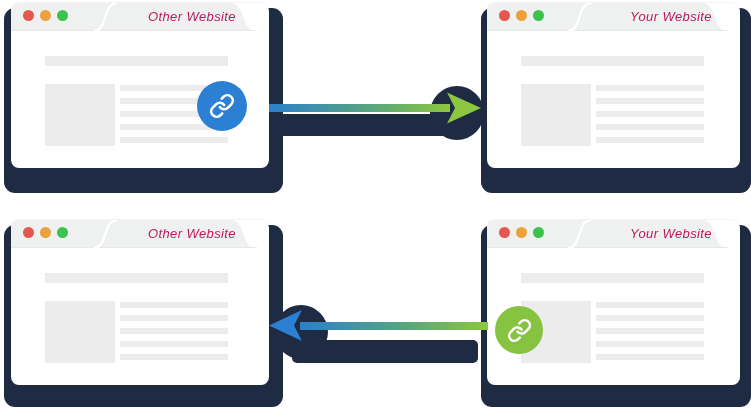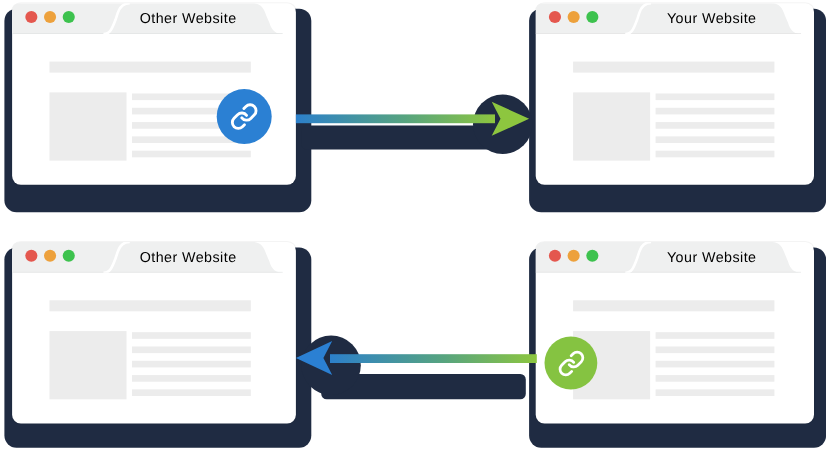--- a/index.html
+++ b/index.html
@@ -33,22 +33,23 @@
   .win-br{left:487px;top:220px;width:253px;}
 
   .hdr{position:absolute;left:0;top:0;width:100%;height:28px;display:block;}
   .dots{position:absolute;left:12px;top:7px;display:flex;gap:6px;z-index:2;}
   .dot{width:11px;height:11px;border-radius:50%;}
   .dot-red{background:#e4574e;}
   .dot-yellow{background:#eda13c;}
   .dot-green{background:#3dc24e;}
   .win-title{
     position:absolute;left:95px;top:0;width:130px;height:28px;line-height:28px;
-    text-align:center;font-size:13px;letter-spacing:.4px;color:#000000;z-index:2;
+    text-align:right;font-size:13px;letter-spacing:.4px;color:#be185d;z-index:2;
     white-space:nowrap;
+    font-style:italic;
   }
   
   .ph-bar{position:absolute;left:34px;top:53px;width:183px;height:10px;background:#ececec;}
   .ph-img{position:absolute;left:34px;top:81px;width:70px;height:62px;background:#ececec;}
   .ph-lines{position:absolute;left:109px;top:82px;width:108px;}
   .ph-line{width:108px;height:6px;background:#ececec;margin-bottom:7px;}
 
   
   .badge{
     position:absolute;border-radius:50%;display:flex;align-items:center;justify-content:center;

